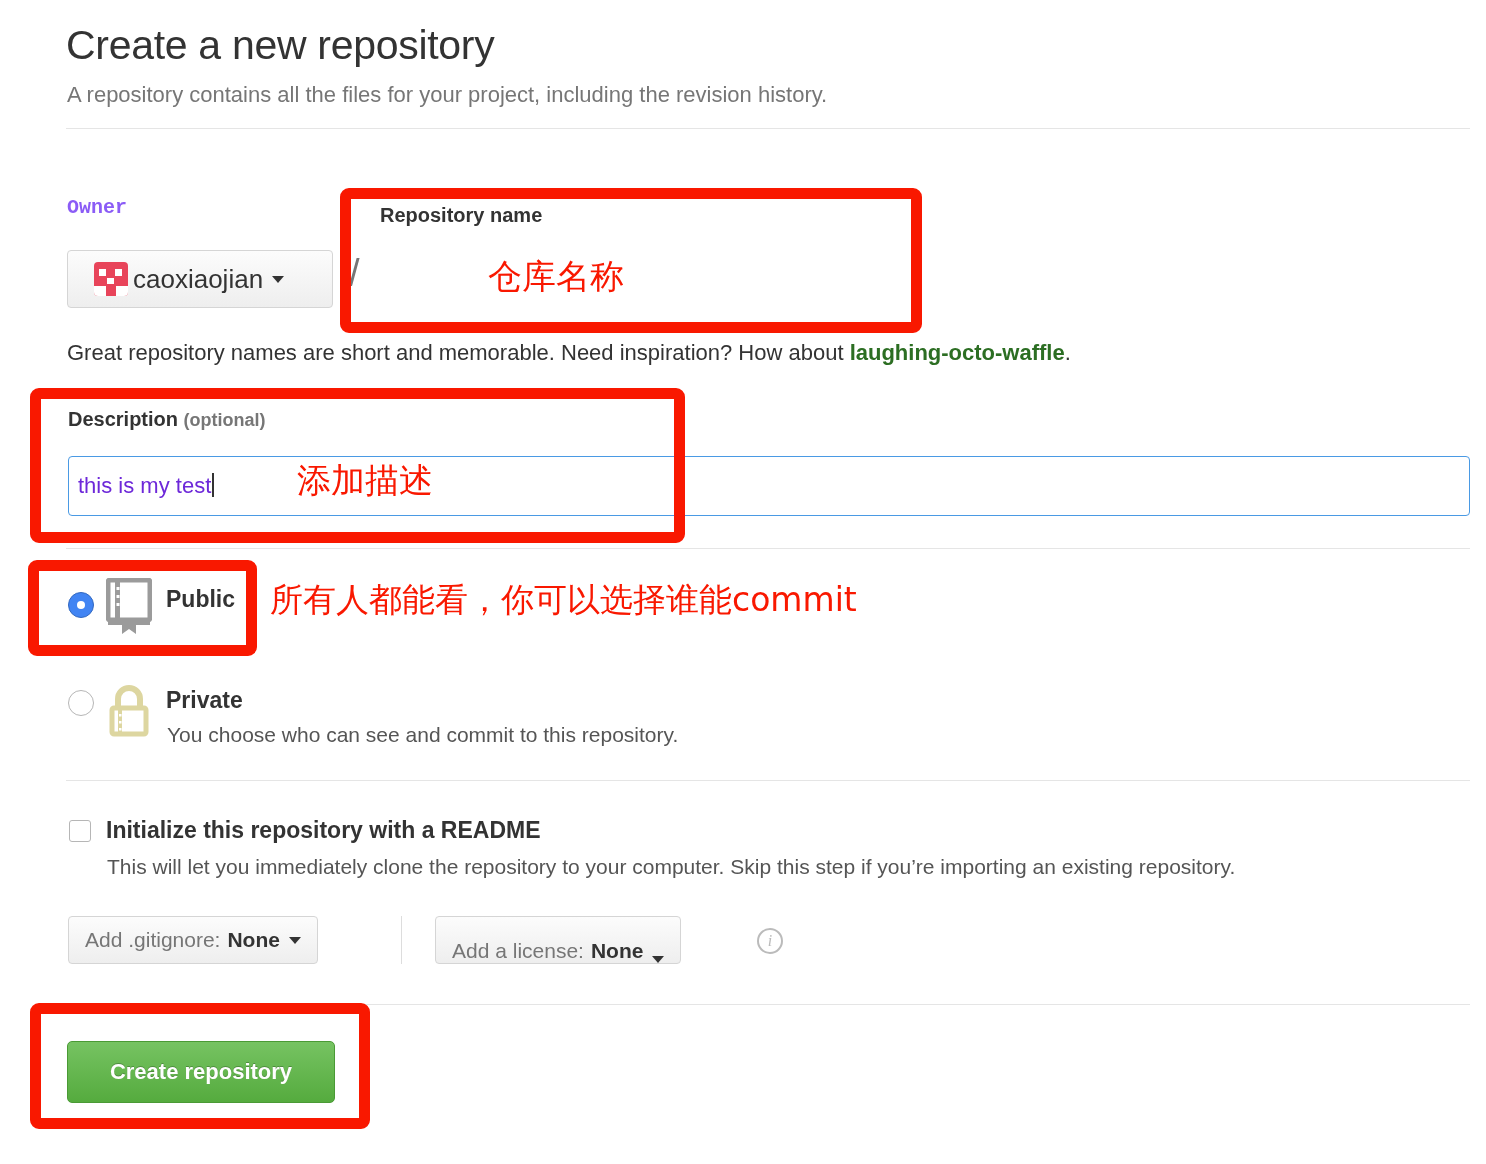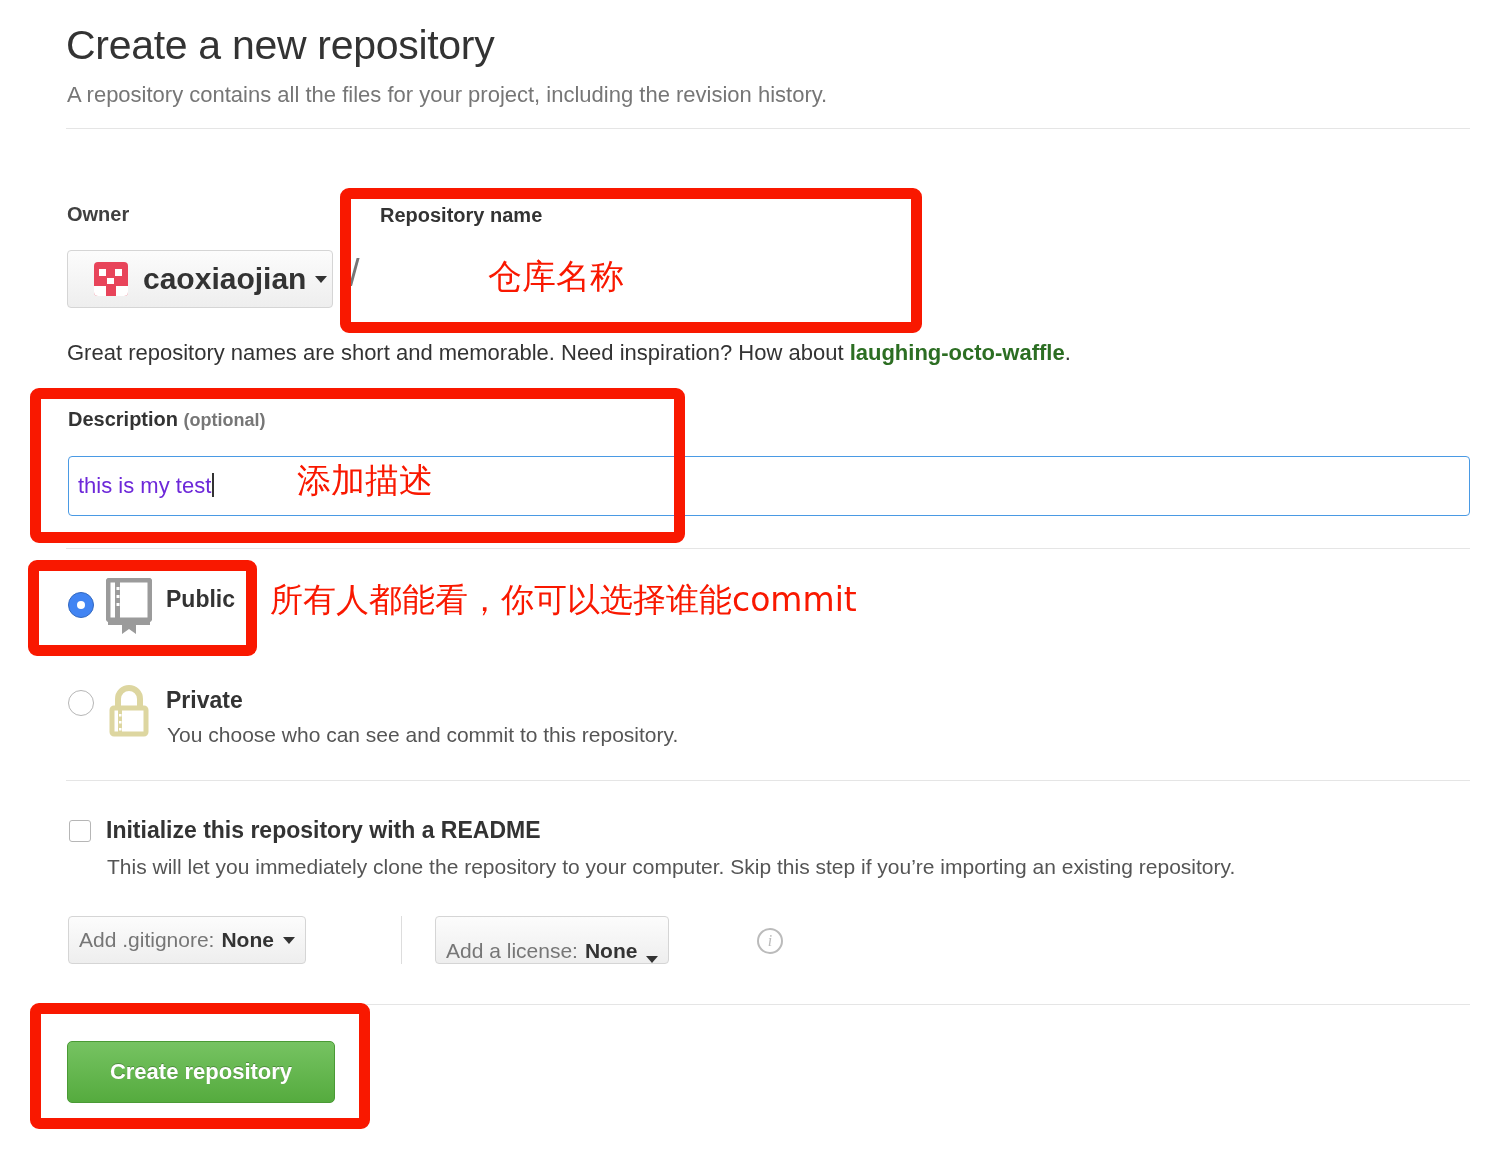--- a/index.html
+++ b/index.html
@@ -49,24 +49,25 @@
   }
   .rule.r1 { top: 128px; }
   .rule.r2 { top: 548px; }
   .rule.r3 { top: 780px; }
   .rule.r4 { top: 1004px; }
 
   
   .owner-label {
     position: absolute;
     left: 67px;
-    top: 203px;
+    top: 196px;
     font-size: 20px;
     font-weight: bold;
-    color: #404040;
+    color: #8b5cf6;
+    font-family: Liberation Mono, monospace;
   }
   .owner-btn {
     position: absolute;
     left: 67px;
     top: 250px;
     width: 266px;
     height: 58px;
     box-sizing: border-box;
     background: linear-gradient(#fcfcfc, #eeeeee);
     border: 1px solid #d5d5d5;
@@ -89,24 +90,24 @@
     position: absolute;
     background: #ffffff;
     display: block;
   }
   .avatar .px1 { left: 5px;  top: 7px;  width: 7px; height: 7px; }
   .avatar .px2 { left: 21px; top: 7px;  width: 7px; height: 7px; }
   .avatar .px3 { left: 13px; top: 16px; width: 7px; height: 6px; }
   .avatar .px4 { left: 0px;  top: 24px; width: 12px; height: 10px; }
   .avatar .px5 { left: 22px; top: 24px; width: 12px; height: 10px; }
   .owner-name {
-    font-size: 30px;
-    font-weight: bold;
-    color: #333333;
-    margin-left: 15px;
+    font-size: 26px;
+    font-weight: normal;
+    color: #333333;
+    margin-left: 5px;
   }
   .caret {
     margin-left: 9px;
     width: 0; height: 0;
     border-left: 6px solid transparent;
     border-right: 6px solid transparent;
     border-top: 7px solid #333333;
   }
   .slash {
     position: absolute;
@@ -294,21 +295,21 @@
   .dd {
     position: absolute;
     top: 916px;
     height: 48px;
     box-sizing: border-box;
     background: linear-gradient(#fcfcfc, #eeeeee);
     border: 1px solid #d5d5d5;
     border-radius: 4px;
     display: flex;
     align-items: center;
-    padding: 0 10px;
+    padding: 0 16px;
     cursor: pointer;
   }
   .dd .lead {
     font-size: 21px;
     color: #767676;
   }
   .dd .sel {
     font-size: 21px;
     color: #333333;
     font-weight: bold;

